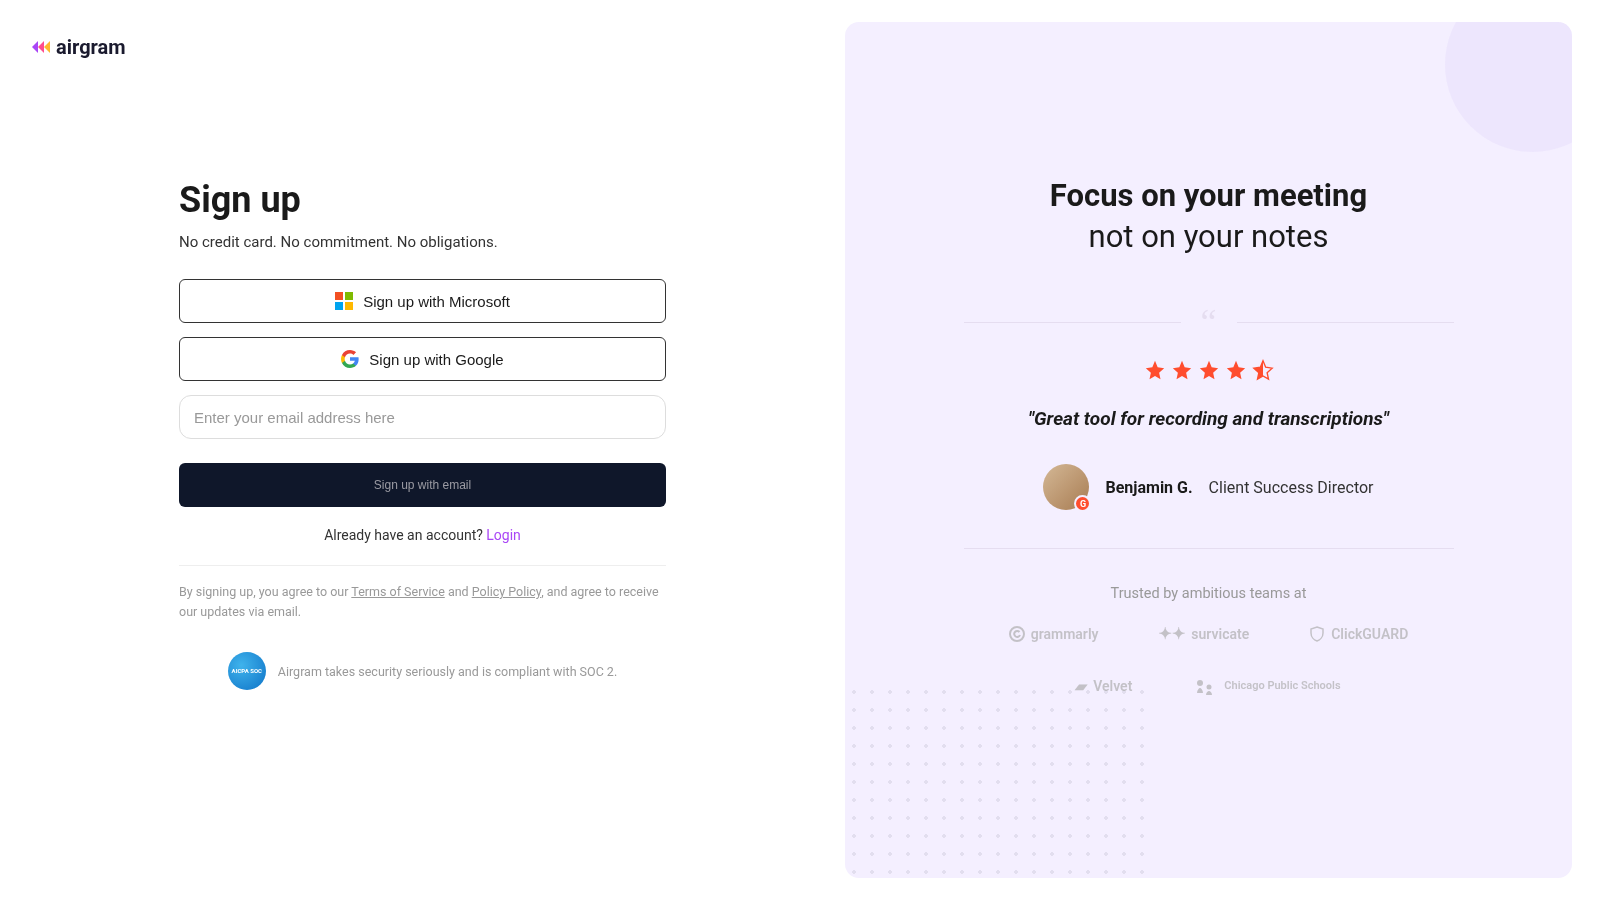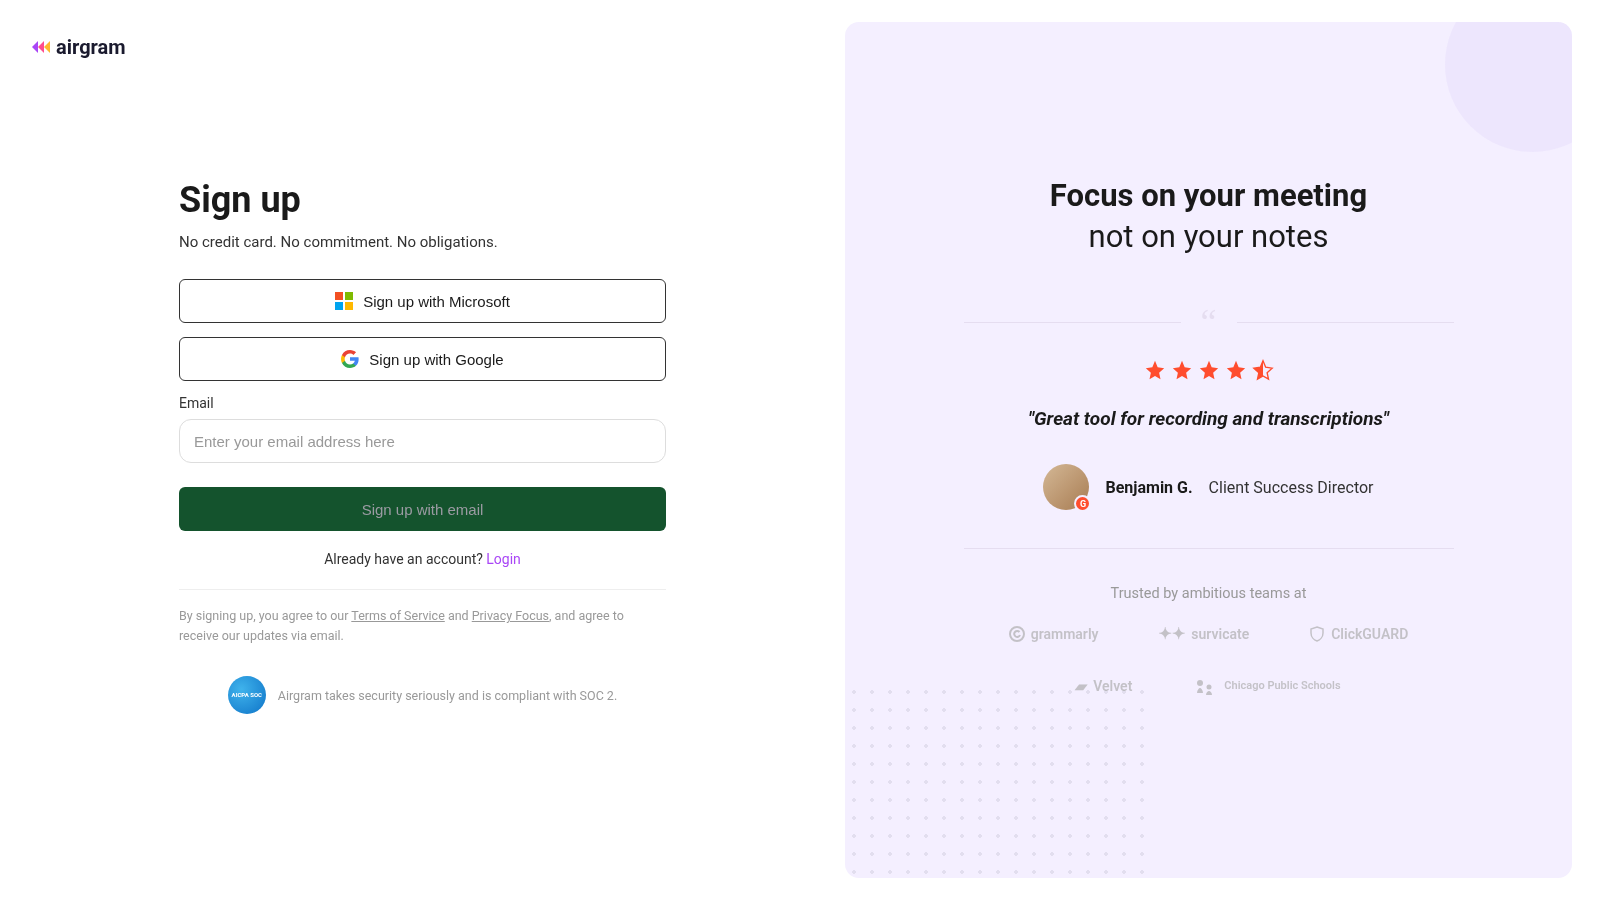--- a/index.html
+++ b/index.html
@@ -95,23 +95,23 @@
       padding: 0 14px;
       font-size: 15px;
       margin-bottom: 24px;
     }
     .email-input::placeholder { color: #999; }
     .submit-btn {
       width: 100%;
       height: 44px;
       border: none;
       border-radius: 6px;
-      background: #14532d;
+      background: #0f172a;
       color: #9b9ba3;
-      font-size: 15px;
+      font-size: 12px;
       cursor: pointer;
       margin-bottom: 20px;
     }
     .login-row {
       text-align: center;
       font-size: 14px;
       color: #333;
       margin-bottom: 22px;
     }
     .login-link {
@@ -332,33 +332,32 @@
             <path fill="#4285F4" d="M17.64 9.2c0-.64-.06-1.25-.16-1.84H9v3.48h4.84a4.14 4.14 0 0 1-1.8 2.72v2.26h2.9c1.7-1.57 2.7-3.88 2.7-6.62z"></path>
             <path fill="#34A853" d="M9 18c2.43 0 4.47-.8 5.96-2.18l-2.9-2.26c-.8.54-1.84.86-3.06.86-2.35 0-4.34-1.59-5.05-3.72H.96v2.33A9 9 0 0 0 9 18z"></path>
             <path fill="#FBBC05" d="M3.95 10.7A5.4 5.4 0 0 1 3.67 9c0-.6.1-1.17.28-1.7V4.97H.96A9 9 0 0 0 0 9c0 1.45.35 2.83.96 4.03l2.99-2.33z"></path>
             <path fill="#EA4335" d="M9 3.58c1.32 0 2.5.45 3.44 1.35l2.58-2.58C13.46.89 11.43 0 9 0A9 9 0 0 0 .96 4.97L3.95 7.3C4.66 5.17 6.65 3.58 9 3.58z"></path>
           </svg>
       </span>
       <span>Sign up with Google</span>
     </button>
 
 
-    <label class="field-label">Email</label>
     <input type="email" class="email-input" placeholder="Enter your email address here" style="">
 
     <button class="submit-btn">Sign up with email</button>
 
     <p class="login-row">
       <span>Already have an account? </span><span class="login-link">Login</span>
     </p>
 
     <hr class="hr">
 
     <p class="legal">
-      <span>By signing up, you agree to our </span><a href="#">Terms of Service</a><span> and </span><a href="#">Privacy Focus</a><span>, and agree to receive our updates via email.</span>
+      <span>By signing up, you agree to our </span><a href="#">Terms of Service</a><span> and </span><a href="#">Policy Policy</a><span>, and agree to receive our updates via email.</span>
     </p>
 
     <div class="soc2-row">
       <div class="soc2-badge">AICPA SOC</div>
       <span class="soc2-text">Airgram takes security seriously and is compliant with SOC 2.</span>
     </div>
   </div>
 </div>
 
 <div class="right">

